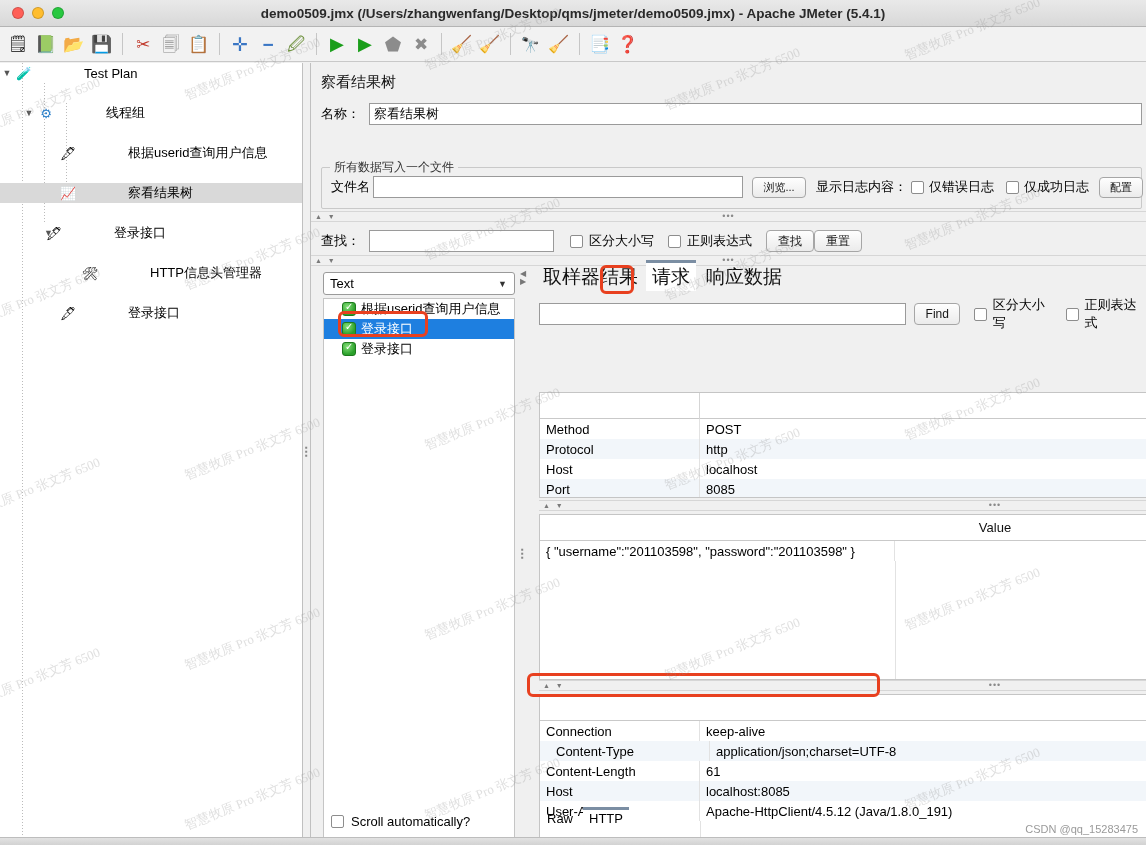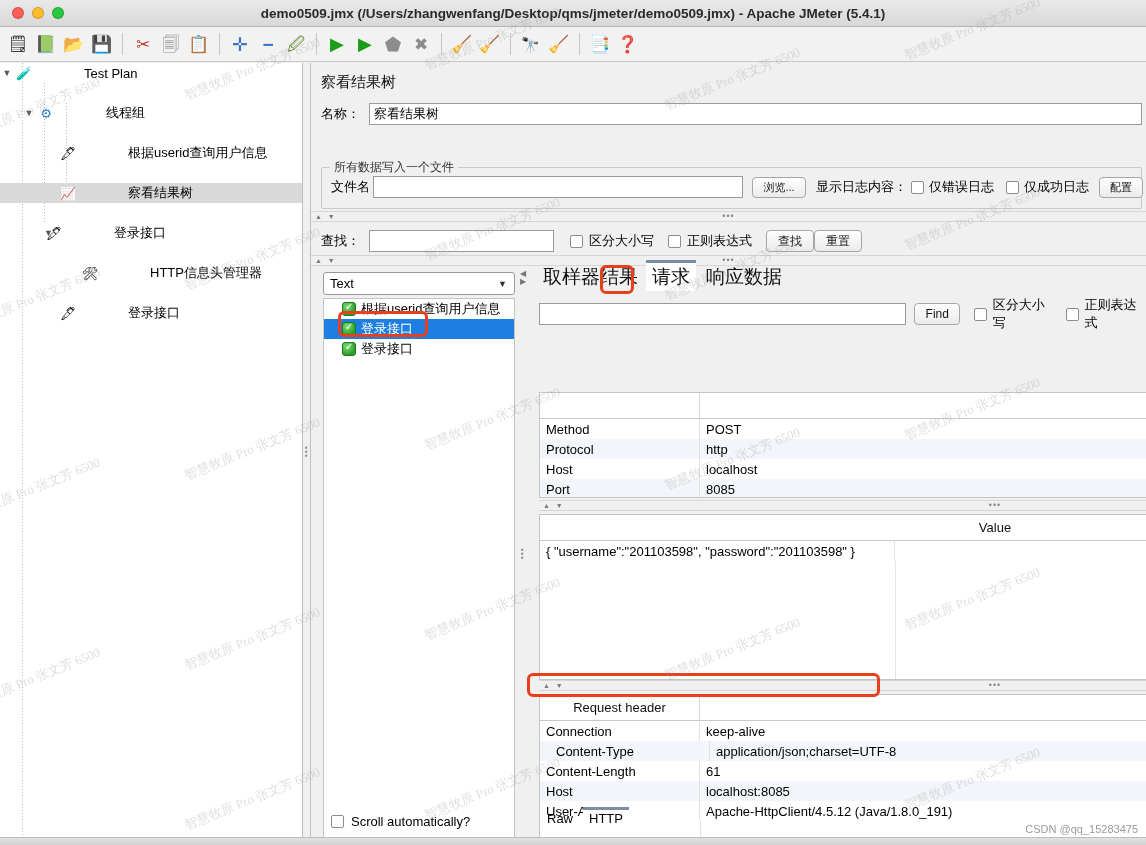--- a/index.html
+++ b/index.html
@@ -445,21 +445,20 @@
         <div style="position:absolute;left:355px;top:46px;bottom:0;width:1px;background:#e2e2e2;"></div>
       </div>
 
       <div class="splitter" style="left:8px;top:412px;width:912px;">
         <span class="split-arrows">▲ ▼</span>
         <span class="split-dots">•••</span>
       </div>
 
       <div class="tbl" style="left:8px;top:426px;width:912px;height:177px;">
         <div class="thead">
-          <div class="th" style="width:160px;">Request header</div>
           <div class="th" style="flex:1;border-right:none;"></div>
         </div>
         <div class="trow">
           <div class="td" style="width:160px;">Connection</div>
           <div class="td" style="flex:1;border-right:none;">keep-alive</div>
         </div>
         <div class="trow alt">
           <div class="td" style="width:160px;margin-left:10px;">Content-Type</div>
           <div class="td" style="flex:1;border-right:none;">application/json;charset=UTF-8</div>
         </div>

